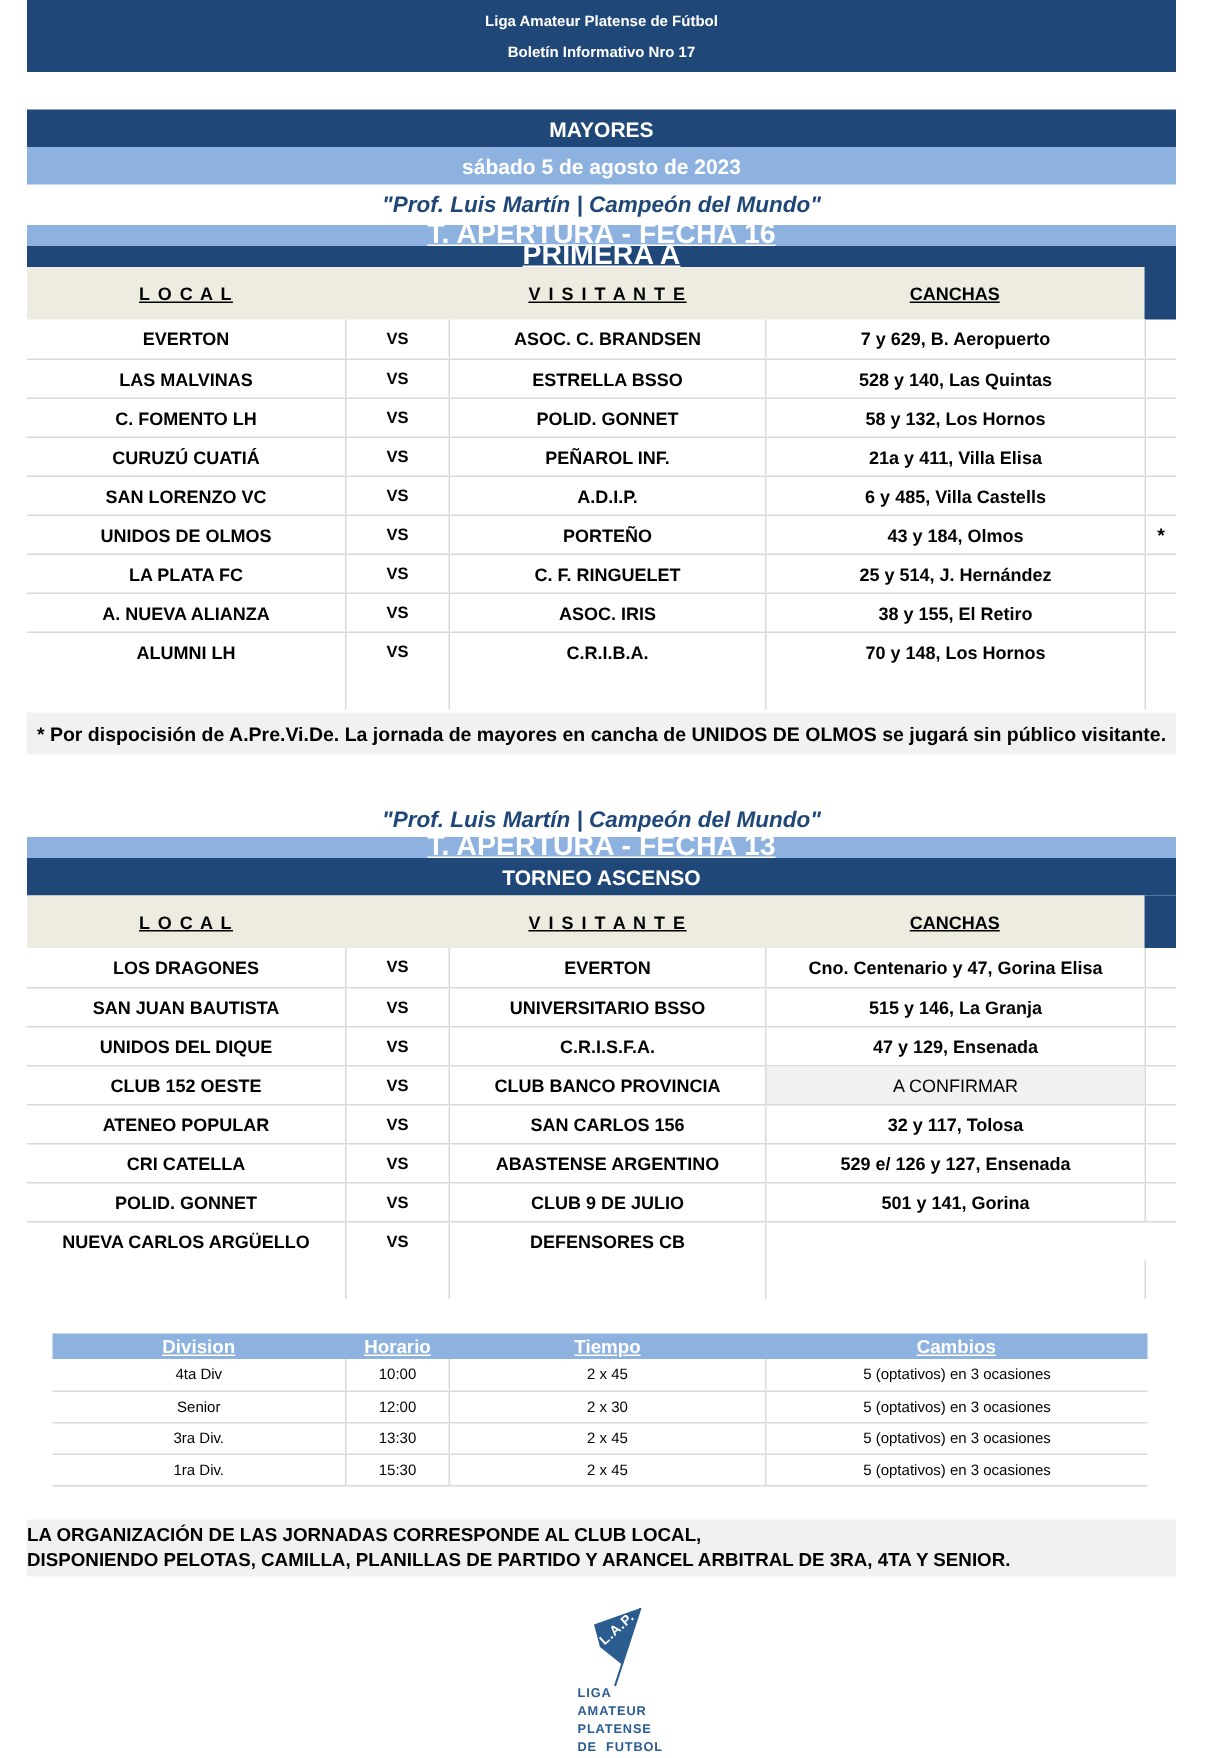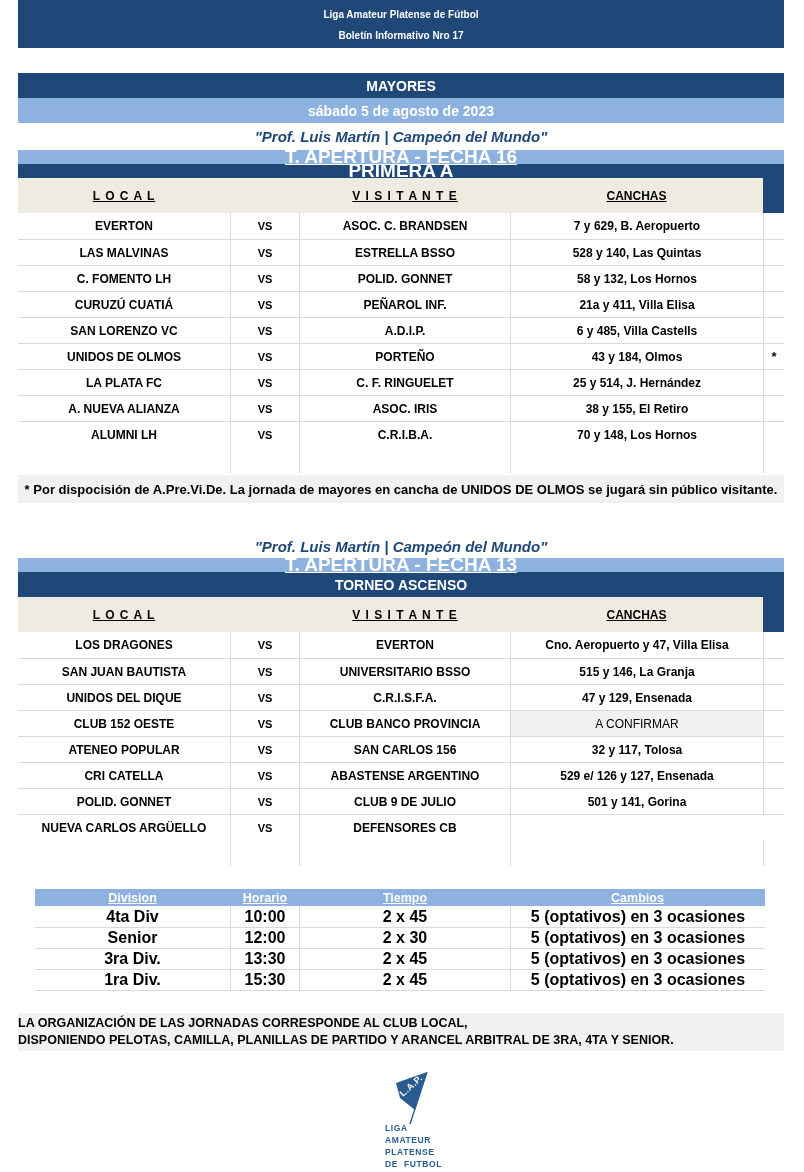--- a/index.html
+++ b/index.html
@@ -54,22 +54,22 @@
 
   
   .schedule{margin-top:23px;margin-left:17px;width:730px;}
   .sgrid{display:grid;grid-template-columns:195px 70px 210px 255px;}
   .shead{height:17px;background:var(--lblue);}
   .shead .sth{display:flex;align-items:center;justify-content:center;color:#fff;
               font-size:12.5px;font-weight:bold;text-decoration:underline;}
   .srow{height:21px;}
   .srows .srow + .srow{border-top:1px solid var(--rowborder);}
   .srows{border-bottom:1px solid var(--rowborder);}
-  .scell{display:flex;align-items:center;justify-content:center;font-size:16px;
-         font-weight:bold;text-align:center;}
+  .scell{display:flex;align-items:center;justify-content:center;font-size:10px;
+         font-weight:normal;text-align:center;}
   .s-c2{border-left:1px solid var(--rowborder);border-right:1px solid var(--rowborder);}
   .s-c4{border-left:1px solid var(--rowborder);}
 
   .orgnote{margin-top:22px;height:38px;background:var(--graybg);display:flex;
            flex-direction:column;align-items:flex-start;justify-content:center;
            font-size:12.5px;font-weight:bold;line-height:17px;text-align:center;}
 
   .logo-wrap{margin-top:16px;height:110px;display:flex;justify-content:center;}
   .logo-flag{fill:var(--logoblue);}
   .logo-pole{stroke:var(--logoblue);stroke-width:1.4;}
@@ -207,21 +207,21 @@
       <div class="th">
           <span>CANCHAS</span>
         </div>
       <div class="th-corner"></div>
     </div>
     <div class="tbody">
   <div class="row grid5">
     <div class="cell c-local">LOS DRAGONES</div>
     <div class="cell c-vs">VS</div>
     <div class="cell c-visitante">EVERTON</div>
-    <div class="cell c-cancha">Cno. Aeropuerto y 47, Villa Elisa</div>
+    <div class="cell c-cancha">Cno. Centenario y 47, Gorina Elisa</div>
     <div class="cell c-note"></div>
   </div>
 
   <div class="row grid5">
     <div class="cell c-local">SAN JUAN BAUTISTA</div>
     <div class="cell c-vs">VS</div>
     <div class="cell c-visitante">UNIVERSITARIO BSSO</div>
     <div class="cell c-cancha">515 y 146, La Granja</div>
     <div class="cell c-note"></div>
   </div>

